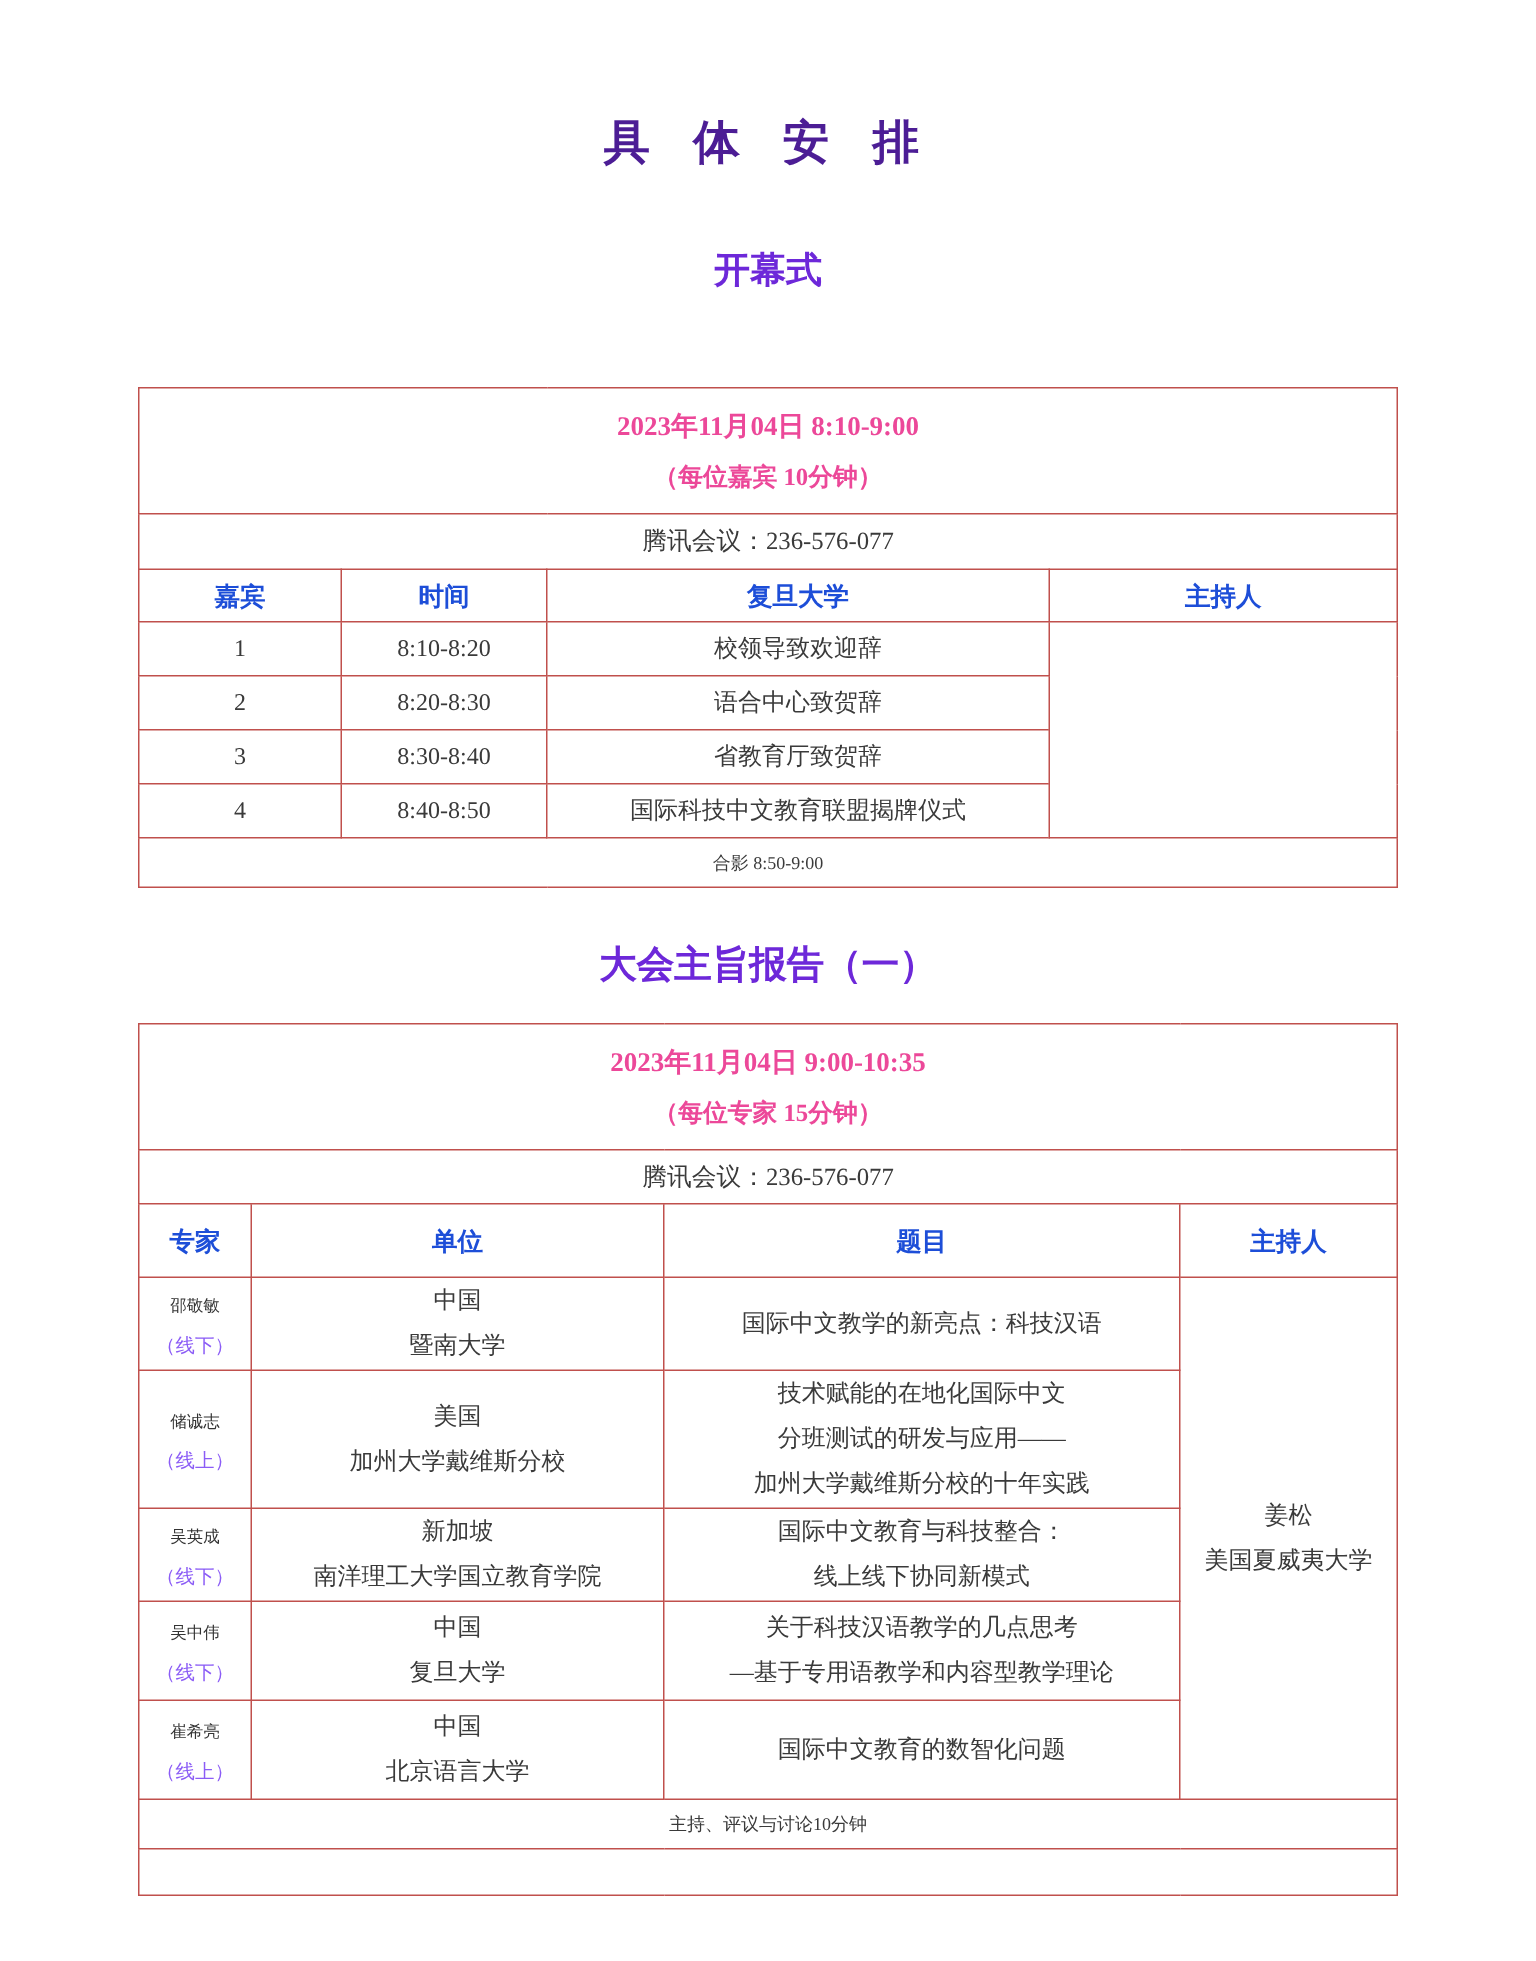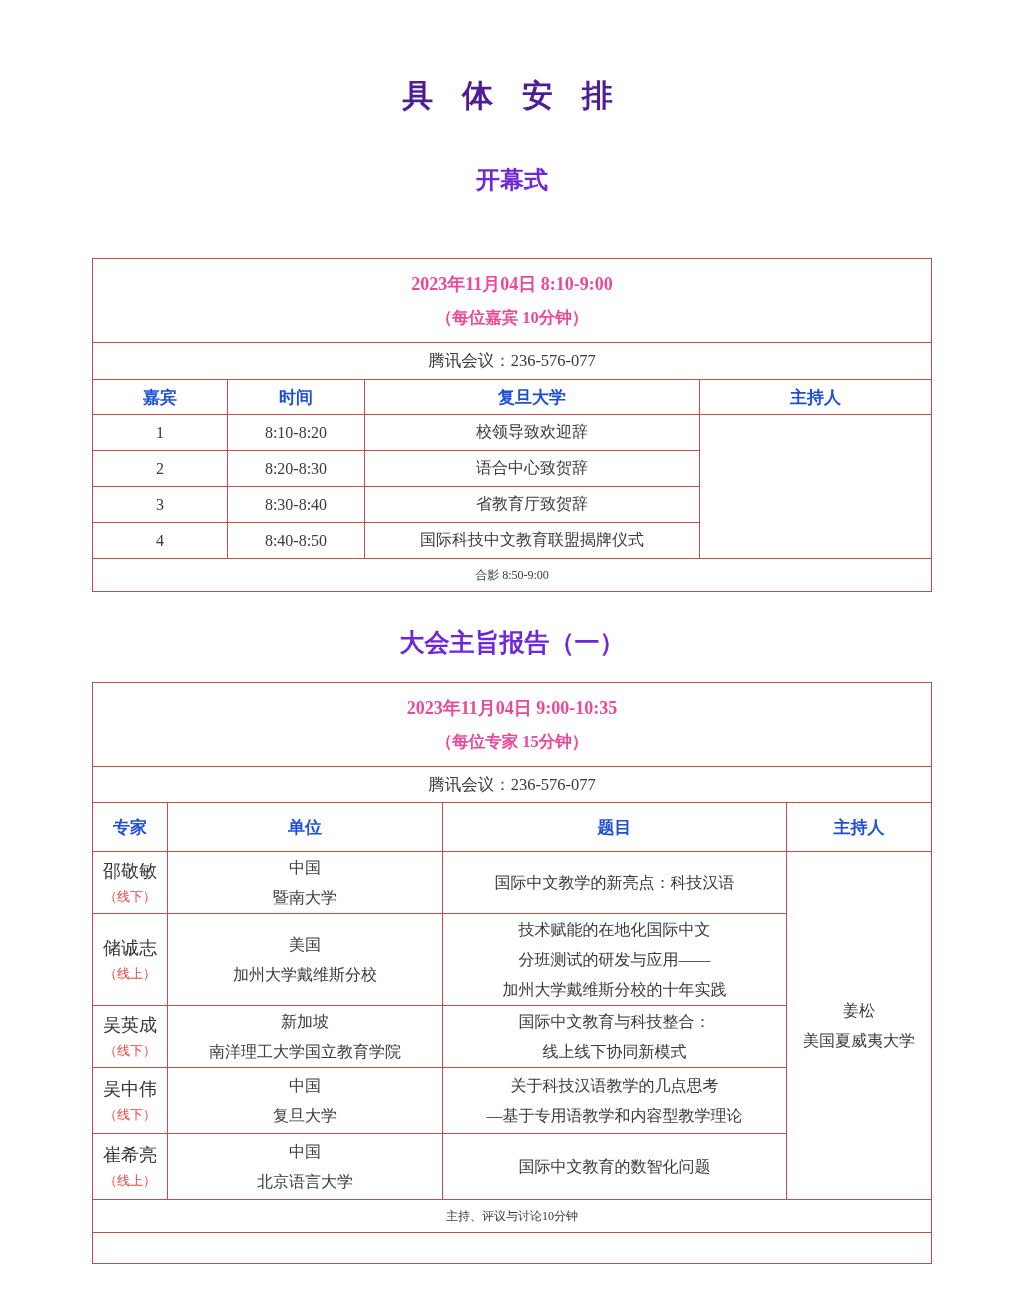--- a/index.html
+++ b/index.html
@@ -59,22 +59,22 @@
   th {
     font-weight: bold;
     font-size: 17px;
     color: #1d4ed8;
   }
   .date-cell div { line-height: 34px; font-weight: bold; color: #ec4899; }
   .date-line { font-size: 18px; }
   .note-line { font-size: 16.5px; }
   .meeting-cell { font-size: 16.5px; }
   .stack div { line-height: 30px; }
-  .expert-name { font-size: 18px; line-height: 27px; color: #333; }
-  .expert-mode { font-size: 13px; line-height: 23px; color: #ef4444; }
+  .expert-name { font-size: 11px; line-height: 27px; color: #333; }
+  .expert-mode { font-size: 13px; line-height: 23px; color: #8b5cf6; }
   .host-stack div { line-height: 30px; }
   .footer-cell { font-size: 12px; text-align: center; }
 </style>
 </head>
 <body>
 
 <div class="page">
 
   <h1 class="page-title">具 体 安 排</h1>
 

